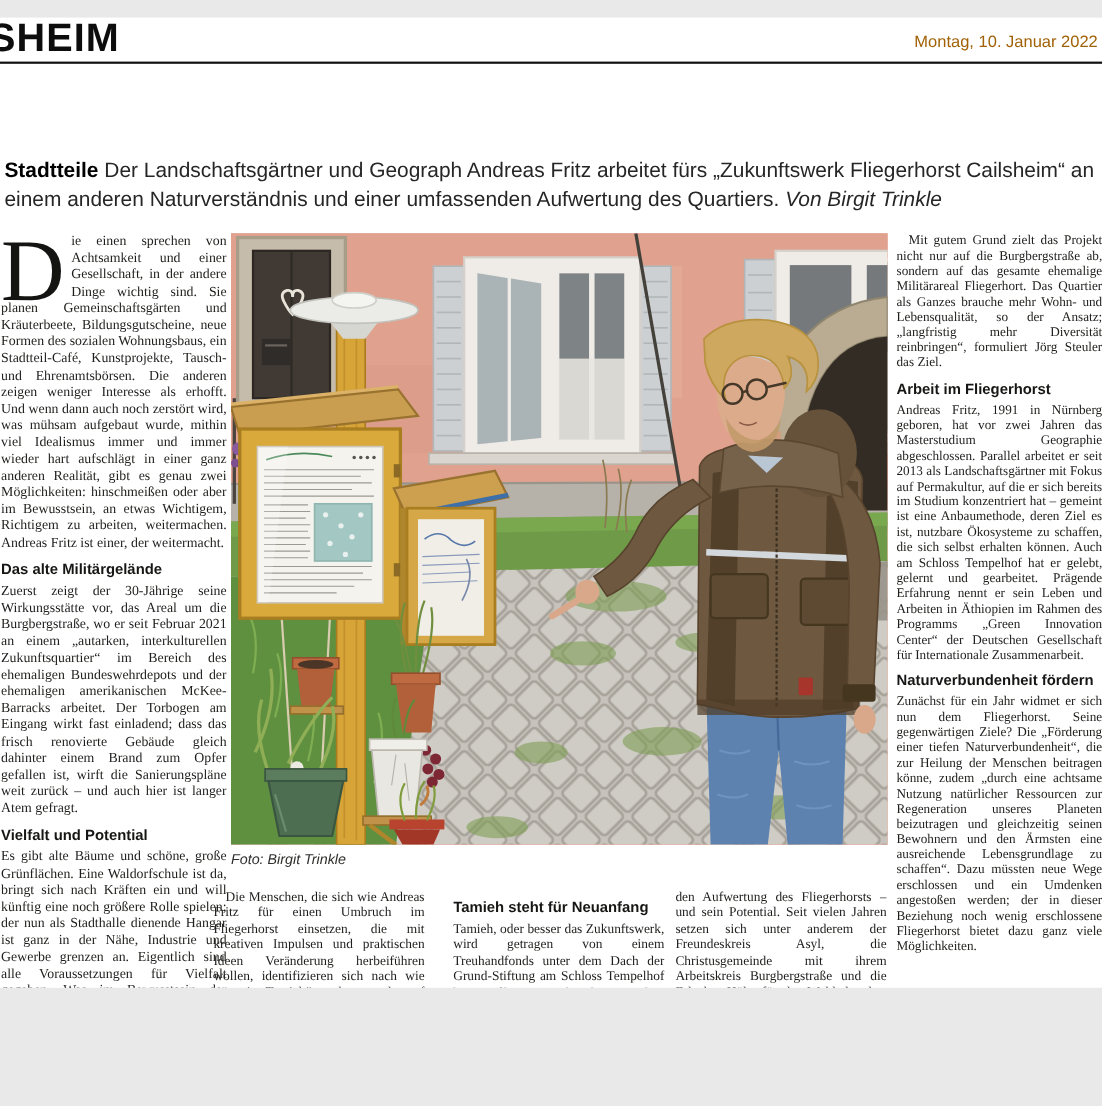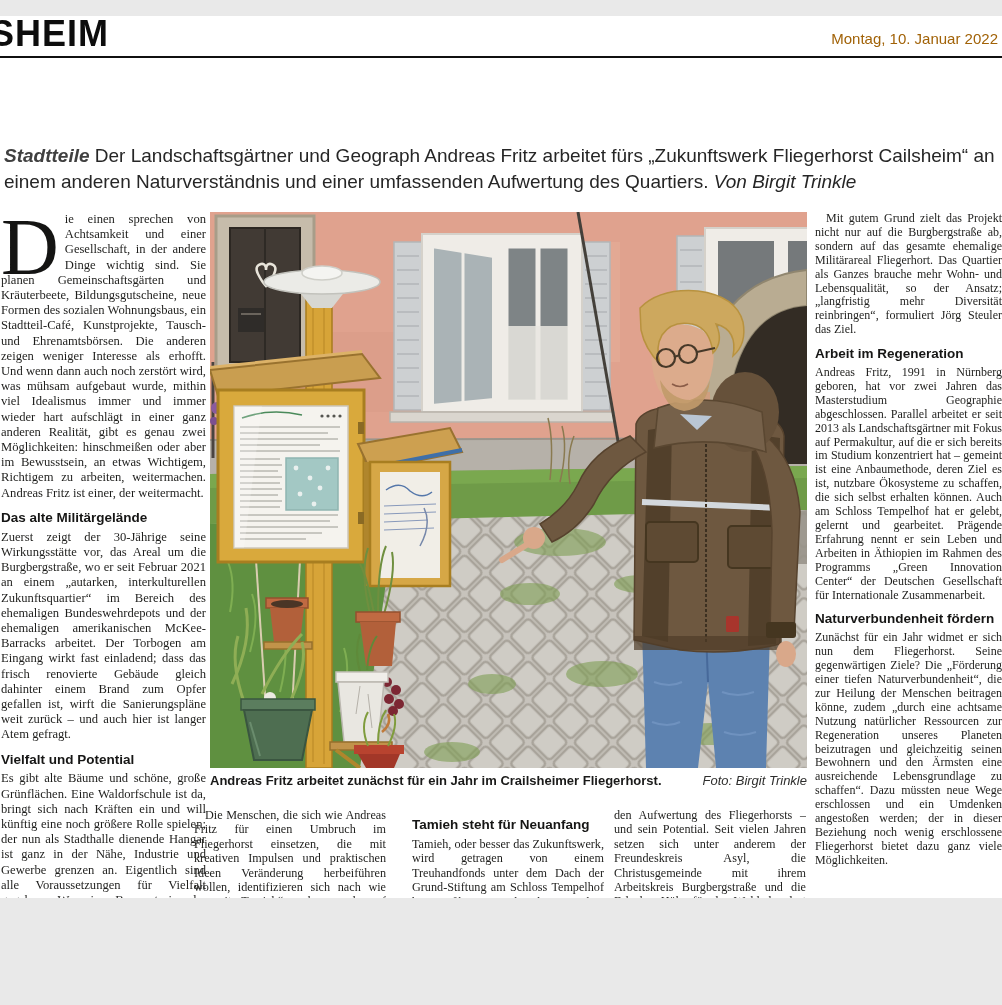--- a/index.html
+++ b/index.html
@@ -23,21 +23,21 @@
   
   .headline {
     position:absolute; left:2px; top:49px; width:1000px;
     font:700 56px/1.05 "Liberation Sans", sans-serif;
     letter-spacing:-2.5px; color:#161615; white-space:nowrap;
   }
   .standfirst {
     position:absolute; left:4px; top:127px; width:997px;
     font:400 19px/25.5px "Liberation Sans", sans-serif; color:#262626;
   }
-  .kicker { font-weight:700; color:#404040;font-style:italic; }
+  .kicker { font-weight:700; color:#000000; }
   .byline { font-style:italic; }
   
   .col { position:absolute; top:196px; height:809px; overflow:hidden; text-align:justify; }
   .col-left  { left:1px;  width:205px; font-size:12.6px; line-height:15.2px; }
   .col-right { left:815px; width:187px; font-size:12px;  line-height:13.9px; }
   .midcol { position:absolute; top:792px; height:213px; overflow:hidden;
             width:192px; font-size:12.2px; line-height:14.4px; text-align:justify; }
   .midcol-1 { left:194px; } .midcol-2 { left:412px; } .midcol-3 { left:614px; }
   p.body { margin:0; color:#1e1e1c; }
   p.body + p.body { margin-top:1px; }
@@ -378,36 +378,35 @@
           <circle cx="60" cy="486" r="6" fill="#eceae2"></circle>
           <rect x="31" y="487" width="74" height="11" fill="#5b7d5e" stroke="#3a5540" stroke-width="1.5"></rect>
           <polygon points="34,498 102,498 92,548 44,548" fill="#4e6e51" stroke="#3a5540" stroke-width="2"></polygon>
           <path d="M40 510 L50 544" stroke="#6a8c6d" stroke-width="2"></path>
         </g>
       </g>
     </svg>
   </div>
 
   <div class="caption-row">
-    <span class="caption">Andreas Fritz arbeitet zunächst für ein Jahr im Crailsheimer Fliegerhorst.</span>
     <span class="credit">Foto: Birgit Trinkle</span>
   </div>
 
   <div class="midcol midcol-1">
     <p class="body indent">Die Menschen, die sich wie Andreas Fritz für einen Umbruch im Fliegerhorst einsetzen, die mit kreativen Impulsen und praktischen Ideen Veränderung herbeiführen wollen, identifizieren sich nach wie vor mit „Tamieh“, auch wenn das auf den ersten Blick sperrig wirkt und das Projekt offiziell längst unter dem Namen „Zukunftswerk Fliegerhorst Crailsheim“ umgesetzt wird. Tamieh ist Heimat, rückwärts gelesen, es trägt das französische Wort für „Freund“ in sich, und sie</p>
   </div>
   <div class="midcol midcol-2">
     <h3 class="subhead">Tamieh steht für Neuanfang</h3>
     <p class="body">Tamieh, oder besser das Zukunftswerk, wird getragen von einem Treuhandfonds unter dem Dach der Grund-Stiftung am Schloss Tempelhof bei Kreßberg. Darüber hinaus sehen andere die Notwendigkeit einer umfassen-</p>
   </div>
   <div class="midcol midcol-3">
     <p class="body">den Aufwertung des Fliegerhorsts – und sein Potential. Seit vielen Jahren setzen sich unter anderem der Freundeskreis Asyl, die Christusgemeinde mit ihrem Arbeitskreis Burgbergstraße und die Erlacher Höhe für das Wohl der dort lebenden Menschen ein. Sie unterstützen zusammen mit Tamieh und dem Verein Waldorfpädagogik Crailsheim die Arbeit der Integrationsmanagerinnen der Stadt Crailsheim in Zusammenarbeit mit der Integrationsbeauftragten des Landkreises für die</p>
   </div>
 
   <div class="col col-right">
     <p class="body indent">Mit gutem Grund zielt das Projekt nicht nur auf die Burgbergstraße ab, sondern auf das gesamte ehemalige Militärareal Fliegerhort. Das Quartier als Ganzes brauche mehr Wohn- und Lebensqualität, so der Ansatz; „langfristig mehr Diversität reinbringen“, formuliert Jörg Steuler das Ziel.</p>
-    <h3 class="subhead">Arbeit im Regeneration</h3>
+    <h3 class="subhead">Arbeit im Fliegerhorst</h3>
     <p class="body">Andreas Fritz, 1991 in Nürnberg geboren, hat vor zwei Jahren das Masterstudium Geographie abgeschlossen. Parallel arbeitet er seit 2013 als Landschaftsgärtner mit Fokus auf Permakultur, auf die er sich bereits im Studium konzentriert hat – gemeint ist eine Anbaumethode, deren Ziel es ist, nutzbare Ökosysteme zu schaffen, die sich selbst erhalten können. Auch am Schloss Tempelhof hat er gelebt, gelernt und gearbeitet. Prägende Erfahrung nennt er sein Leben und Arbeiten in Äthiopien im Rahmen des Programms „Green Innovation Center“ der Deutschen Gesellschaft für Internationale Zusammenarbeit.</p>
     <h3 class="subhead">Naturverbundenheit fördern</h3>
     <p class="body">Zunächst für ein Jahr widmet er sich nun dem Fliegerhorst. Seine gegenwärtigen Ziele? Die „Förderung einer tiefen Naturverbundenheit“, die zur Heilung der Menschen beitragen könne, zudem „durch eine achtsame Nutzung natürlicher Ressourcen zur Regeneration unseres Planeten beizutragen und gleichzeitig seinen Bewohnern und den Ärmsten eine ausreichende Lebensgrundlage zu schaffen“. Dazu müssten neue Wege erschlossen und ein Umdenken angestoßen werden; der in dieser Beziehung noch wenig erschlossene Fliegerhorst bietet dazu ganz viele Möglichkeiten.</p>
   </div>
 
 </div>
 
 </body></html>

